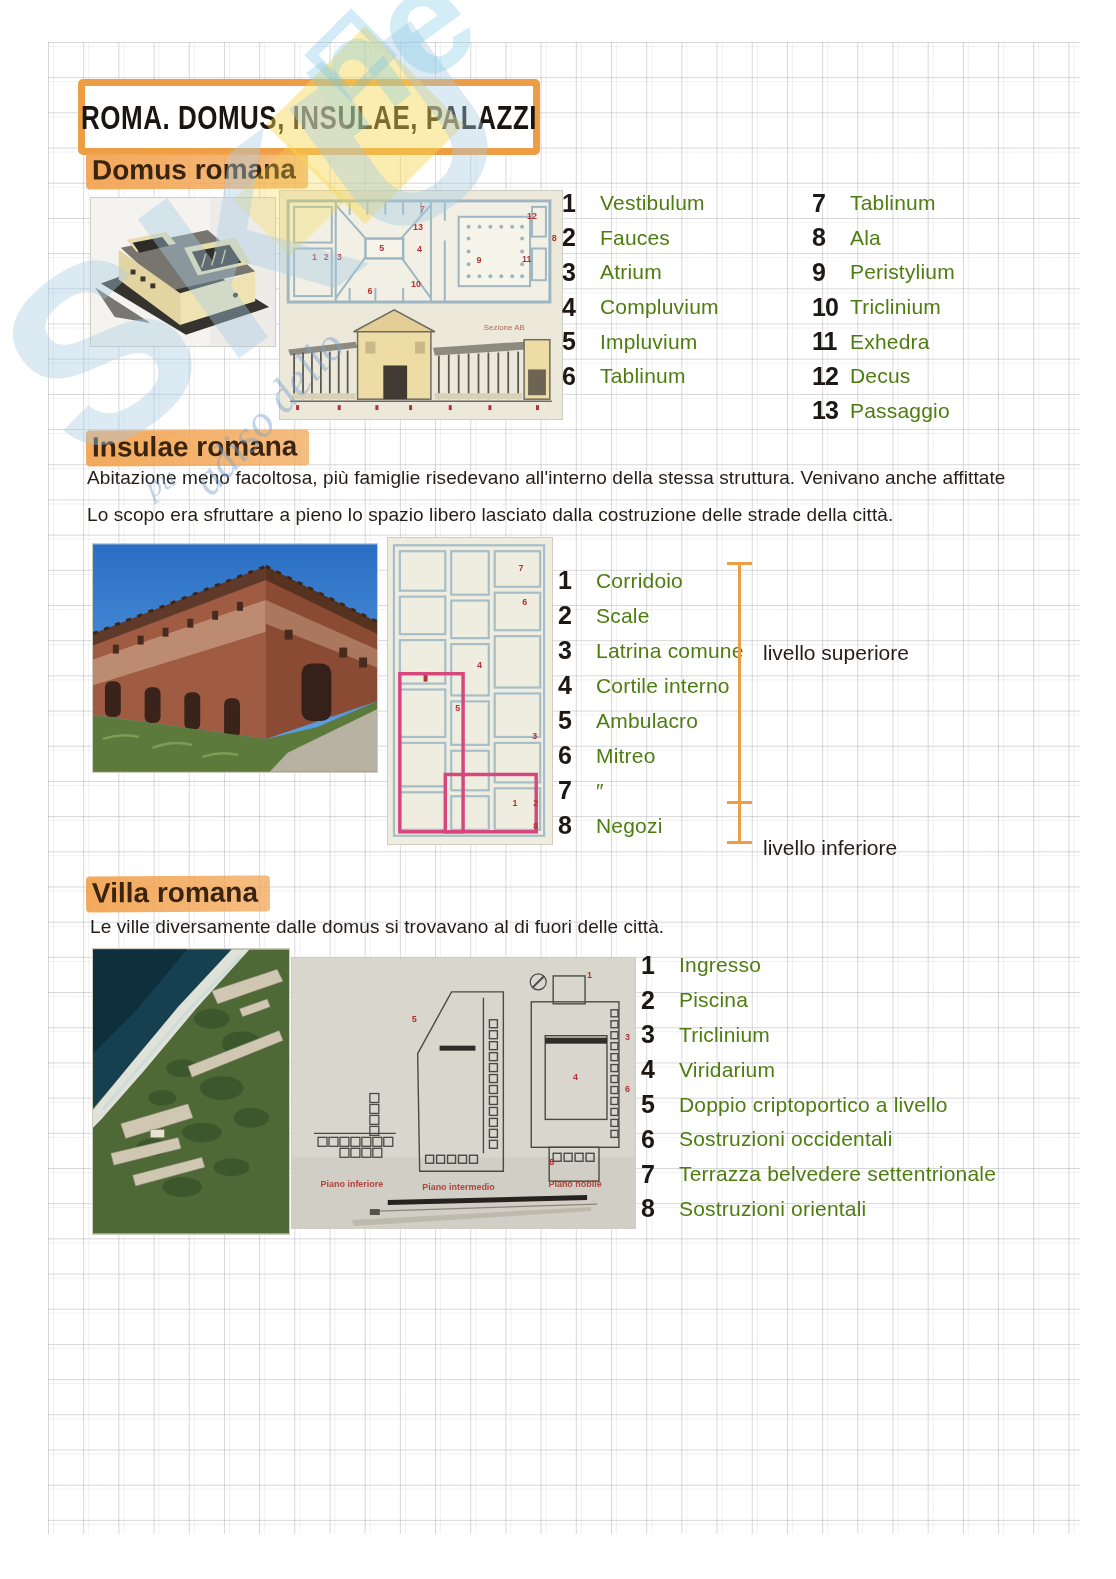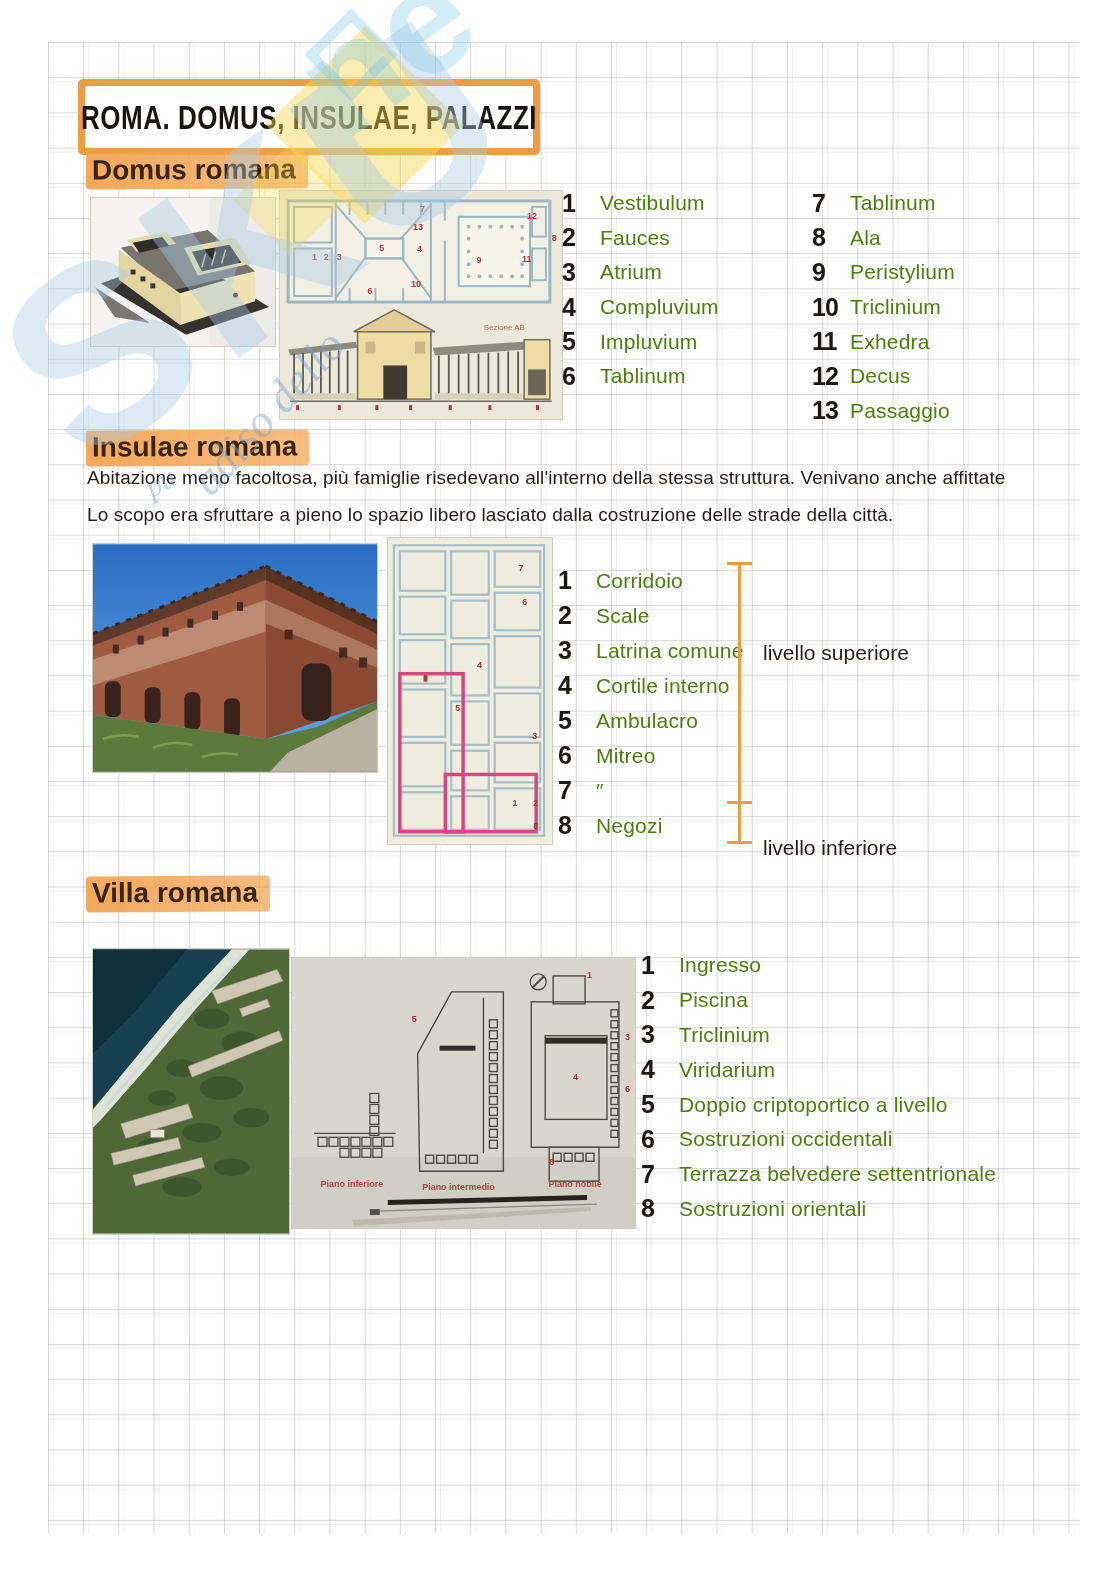--- a/index.html
+++ b/index.html
@@ -392,20 +392,21 @@
       </div>
 
     <div class="level-line" style="left:738px;top:564px;width:3px;height:280px;"></div>
     <div class="level-line" style="left:727px;top:562px;width:25px;height:3px;"></div>
     <div class="level-line" style="left:727px;top:801px;width:25px;height:3px;"></div>
     <div class="level-line" style="left:727px;top:841px;width:25px;height:3px;"></div>
     <div class="level-label" style="left:763px;top:641px;">livello superiore</div>
     <div class="level-label" style="left:763px;top:836px;">livello inferiore</div>
 
     <div class="section-header" style="left:86px;top:876px;">Villa romana</div>
+    <div class="hand-para" style="left:90px;top:916px;">Le ville diversamente dalle domus si trovavano al di fuori delle città.</div>
 
     <div class="img-frame" style="left:92px;top:948px;width:198px;height:287px;">
       <svg viewBox="0 0 198 287">
         <rect width="198" height="287" fill="#4e6836"></rect>
         <polygon points="0,0 140,0 90,55 40,115 0,160" fill="#16404f"></polygon>
         <polygon points="0,0 95,0 45,60 0,105" fill="#0e2f3c"></polygon>
         <polygon points="140,0 158,0 104,60 52,122 8,172 0,180 0,162 36,118 86,58" fill="#ededE6" opacity=".92"></polygon>
         <polyline points="150,6 96,62 46,120 10,162" stroke="#bfd9de" stroke-width="3" fill="none" opacity=".6"></polyline>
         <g fill="#36512a" opacity=".7">
           <ellipse cx="120" cy="70" rx="18" ry="10"></ellipse>

